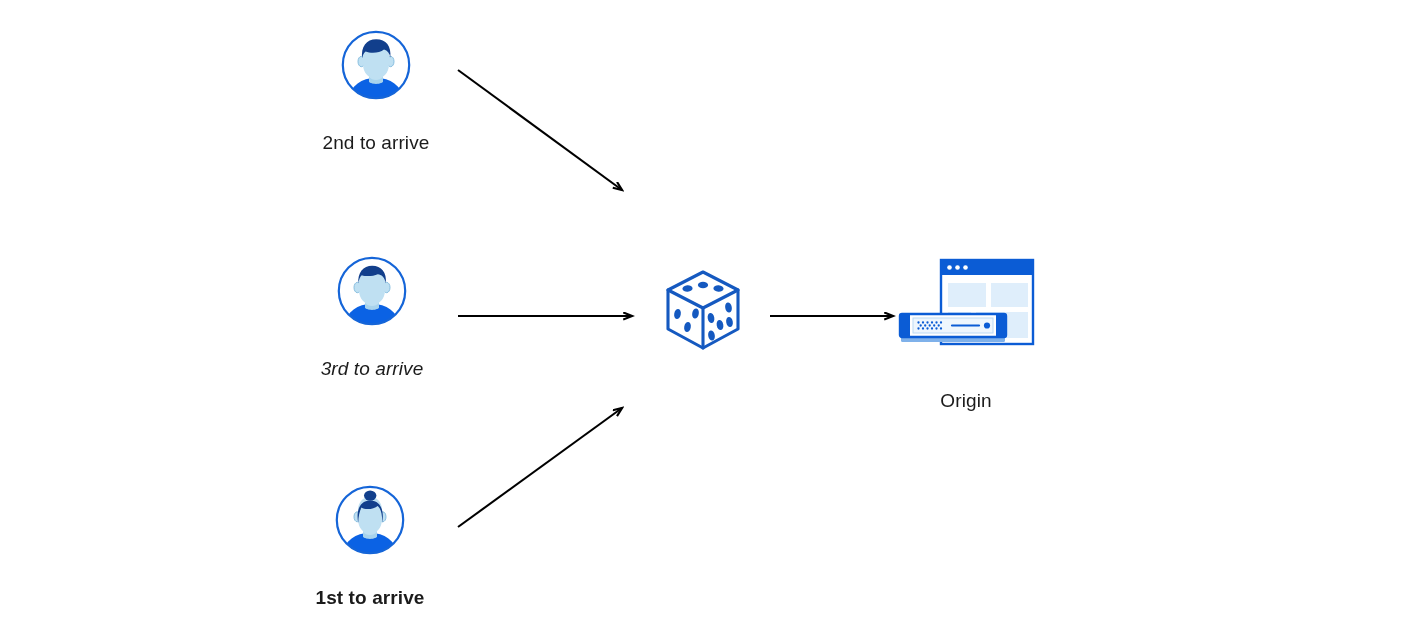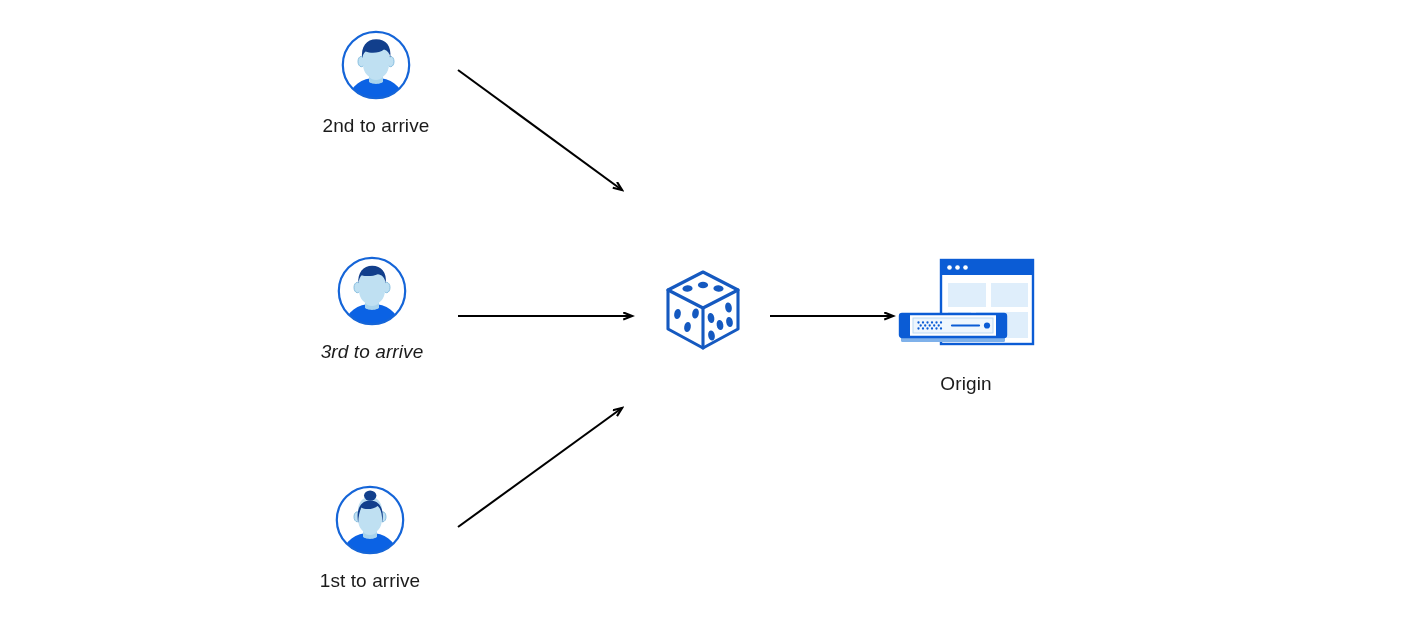--- a/index.html
+++ b/index.html
@@ -21,36 +21,37 @@
     width: 1405px;
     height: 633px;
   }
 
   
   .node {
     position: absolute;
     display: flex;
     flex-direction: column;
     align-items: center;
+    gap: 17px;
   }
   .node-label {
     font-family: "Liberation Sans", sans-serif;
     font-size: 19px;
     line-height: 24px;
     color: #1b1b1b;
     letter-spacing: 0.1px;
     white-space: nowrap;
     margin-top: 12px;
     text-align: center;
   }
 
   
   #user-2nd  { left: 296px; top: 28px;  width: 160px; }
   #user-3rd  { left: 292px; top: 254px; width: 160px; font-style: italic; }
-  #user-1st  { left: 290px; top: 483px; width: 160px; }
+  #user-1st  { left: 290px; top: 483px; width: 160px; font-weight: bold; }
 
   .avatar-wrap {
     width: 74px;
     height: 74px;
   }
 
   
   #dice-node {
     left: 655px;
     top: 265px;

